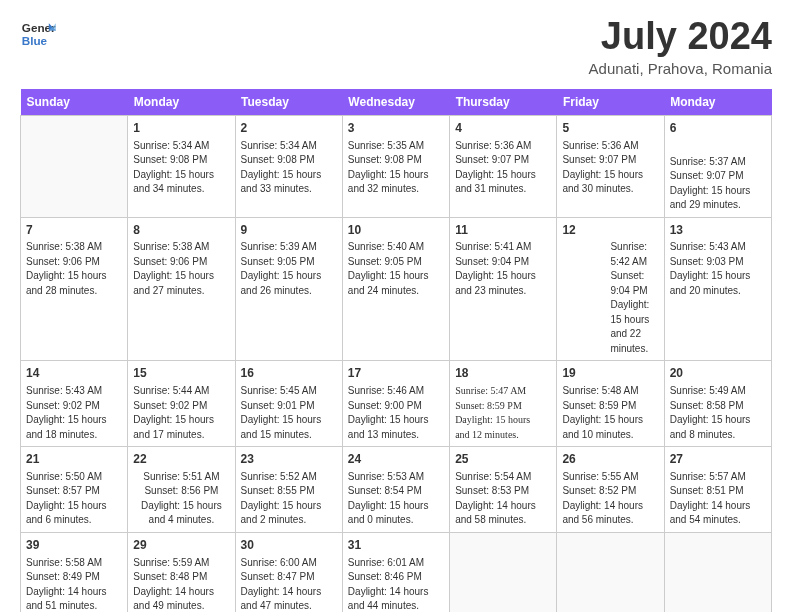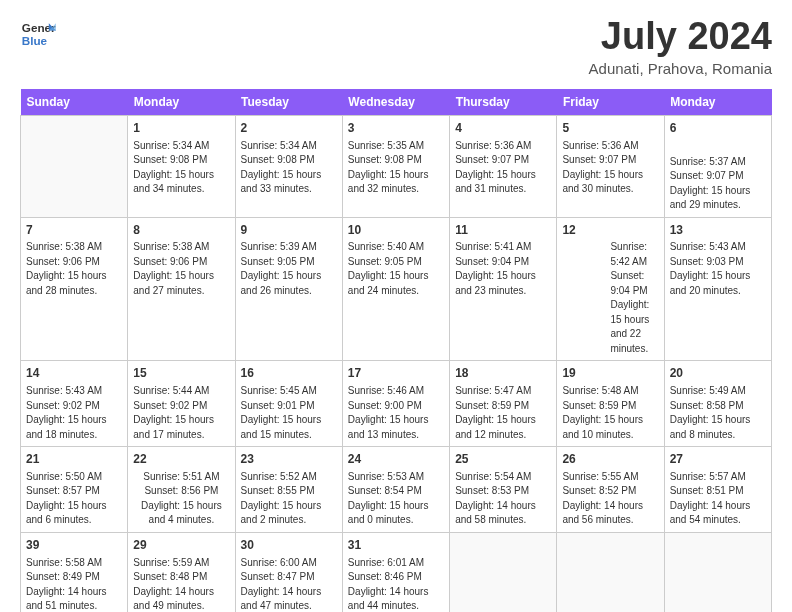--- a/index.html
+++ b/index.html
@@ -221,21 +221,21 @@
         </td>
         <td>
           <span class="day-num">17</span>
           <div class="cell-info" style="white-space: pre-line;">Sunrise: 5:46 AM
 Sunset: 9:00 PM
 Daylight: 15 hours
 and 13 minutes.</div>
         </td>
         <td>
           <span class="day-num">18</span>
-          <div class="cell-info" style="white-space: pre-line;">Sunrise: 5:47 AM
+          <div class="cell-info" style="white-space: pre-line; font-family: Liberation Serif, serif;">Sunrise: 5:47 AM
 Sunset: 8:59 PM
 Daylight: 15 hours
 and 12 minutes.</div>
         </td>
         <td>
           <span class="day-num">19</span>
           <div class="cell-info" style="white-space: pre-line;">Sunrise: 5:48 AM
 Sunset: 8:59 PM
 Daylight: 15 hours
 and 10 minutes.</div>

